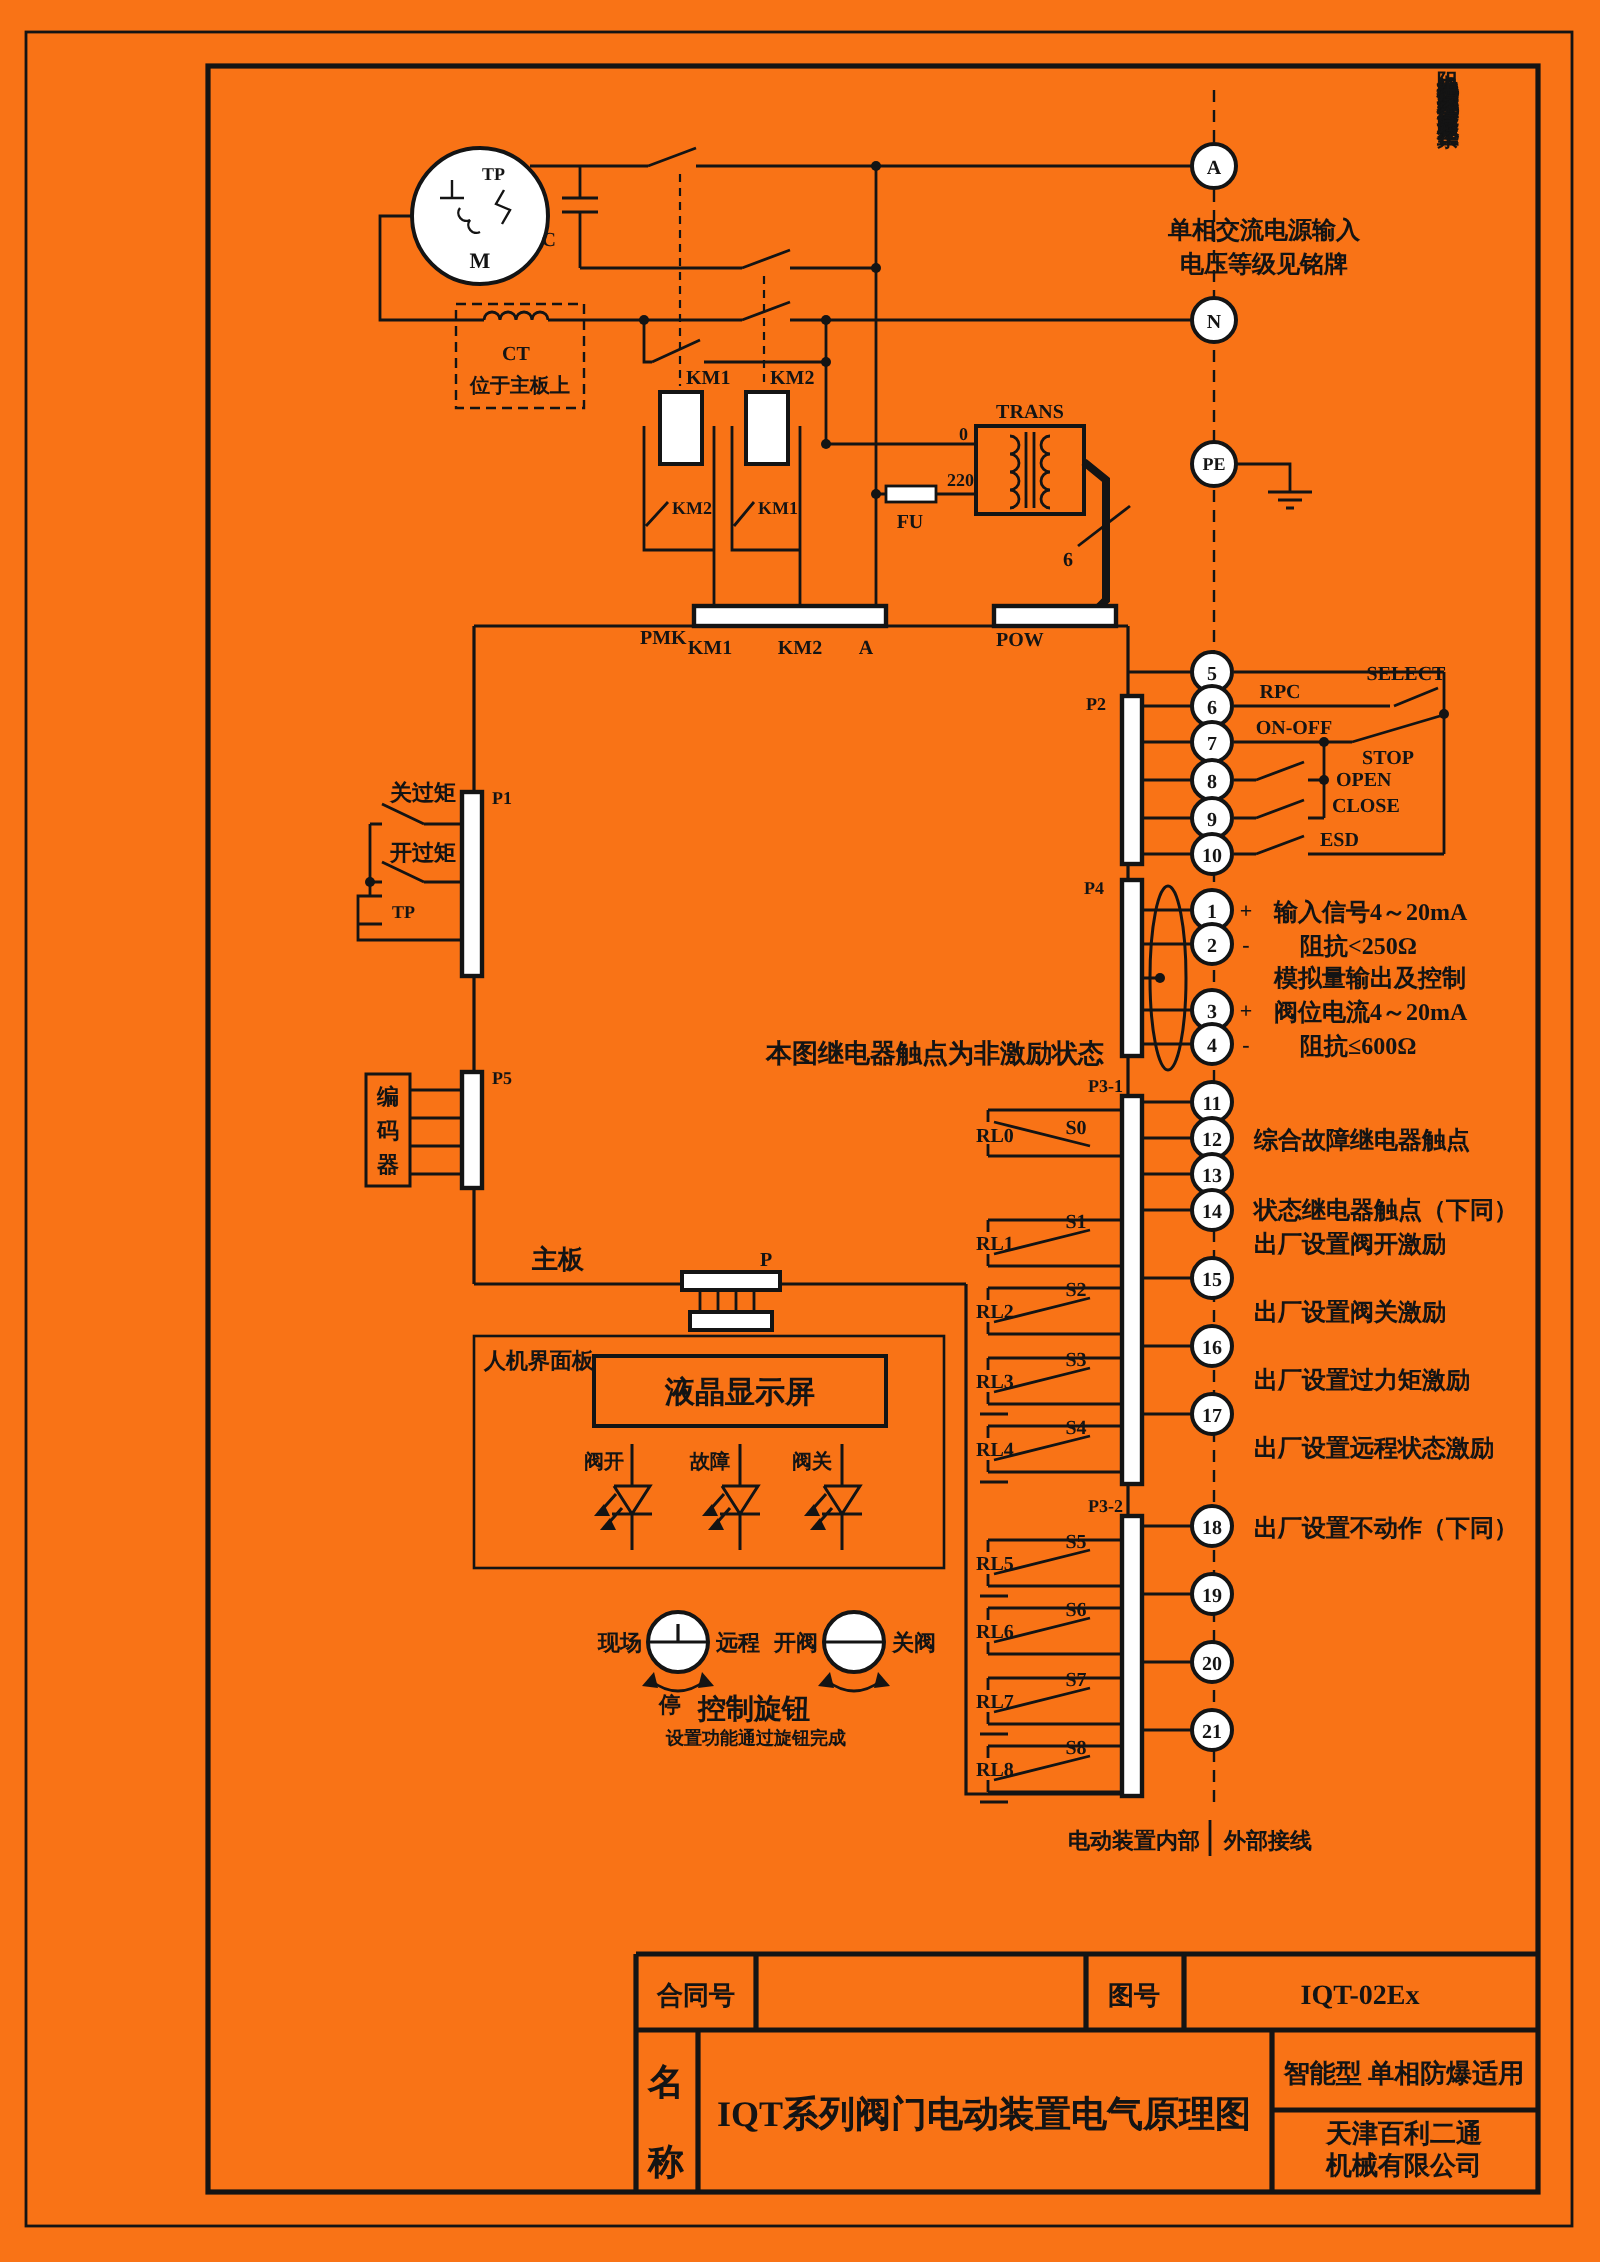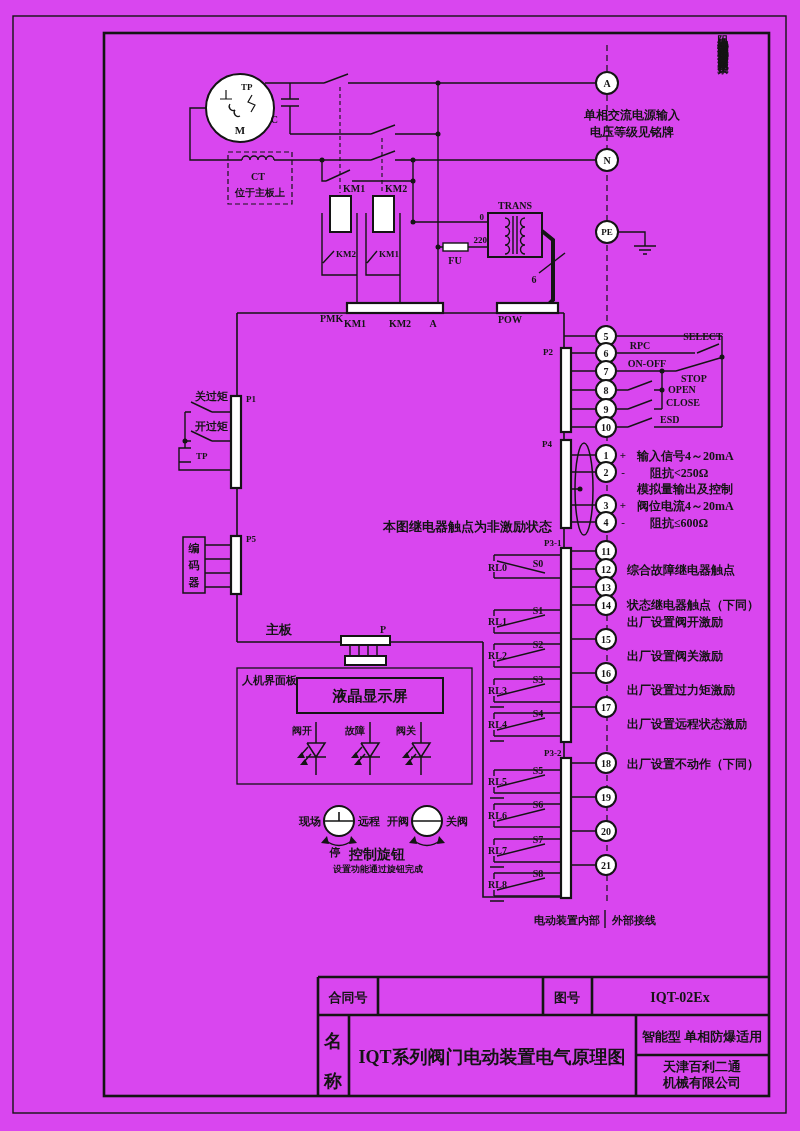--- a/index.html
+++ b/index.html
@@ -1,16 +1,16 @@
 <!DOCTYPE html>
 <html><head>
 <meta charset="utf-8">
 <style>
   html,body{margin:0;padding:0;background:#fff;}
-  .stage{position:relative;width:800px;height:1131px;background:#d946ef;overflow:hidden;
+  .stage{position:relative;width:800px;height:1131px;background:#f97316;overflow:hidden;
          font-family:"Liberation Serif","DejaVu Serif",serif;}
   svg{position:absolute;left:0;top:0;}
   .t{font-family:"Liberation Serif","DejaVu Serif",serif;font-weight:bold;fill:#141414;}
   .vtext{position:absolute;left:710px;top:54px;width:20px;height:290px;
          writing-mode:vertical-rl;text-orientation:upright;letter-spacing:-1px;
          font:bold 11px "Liberation Serif","DejaVu Serif",serif;color:#141414;}
 </style>
 </head>
 <body>
 

